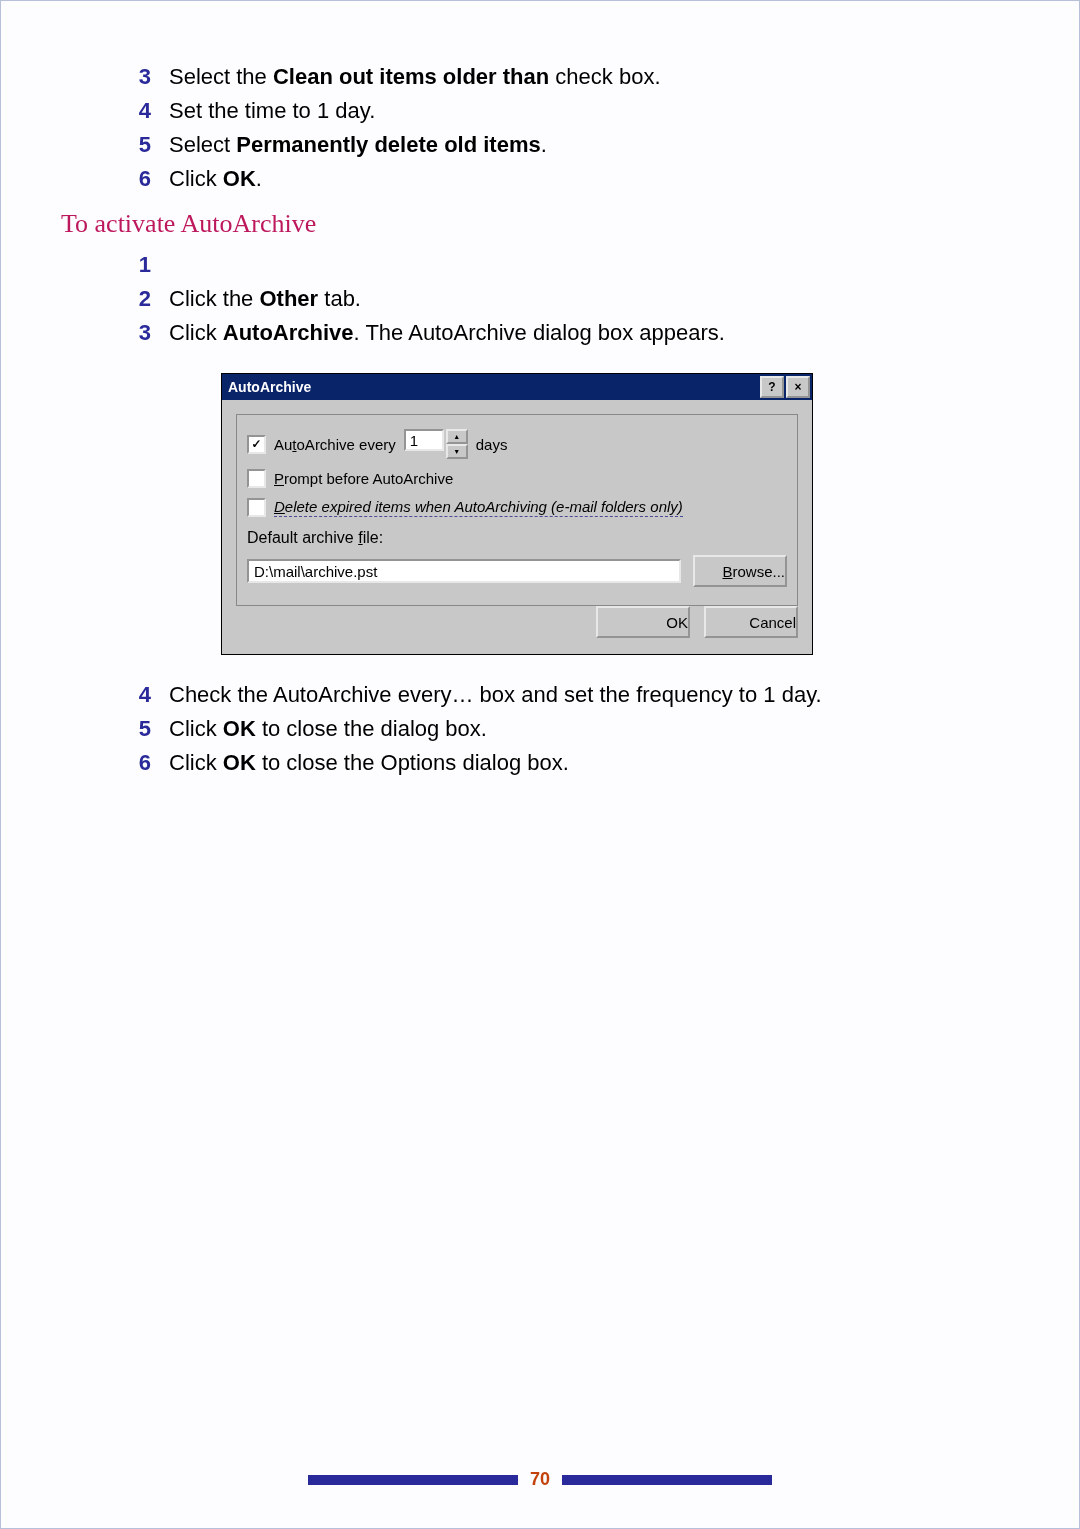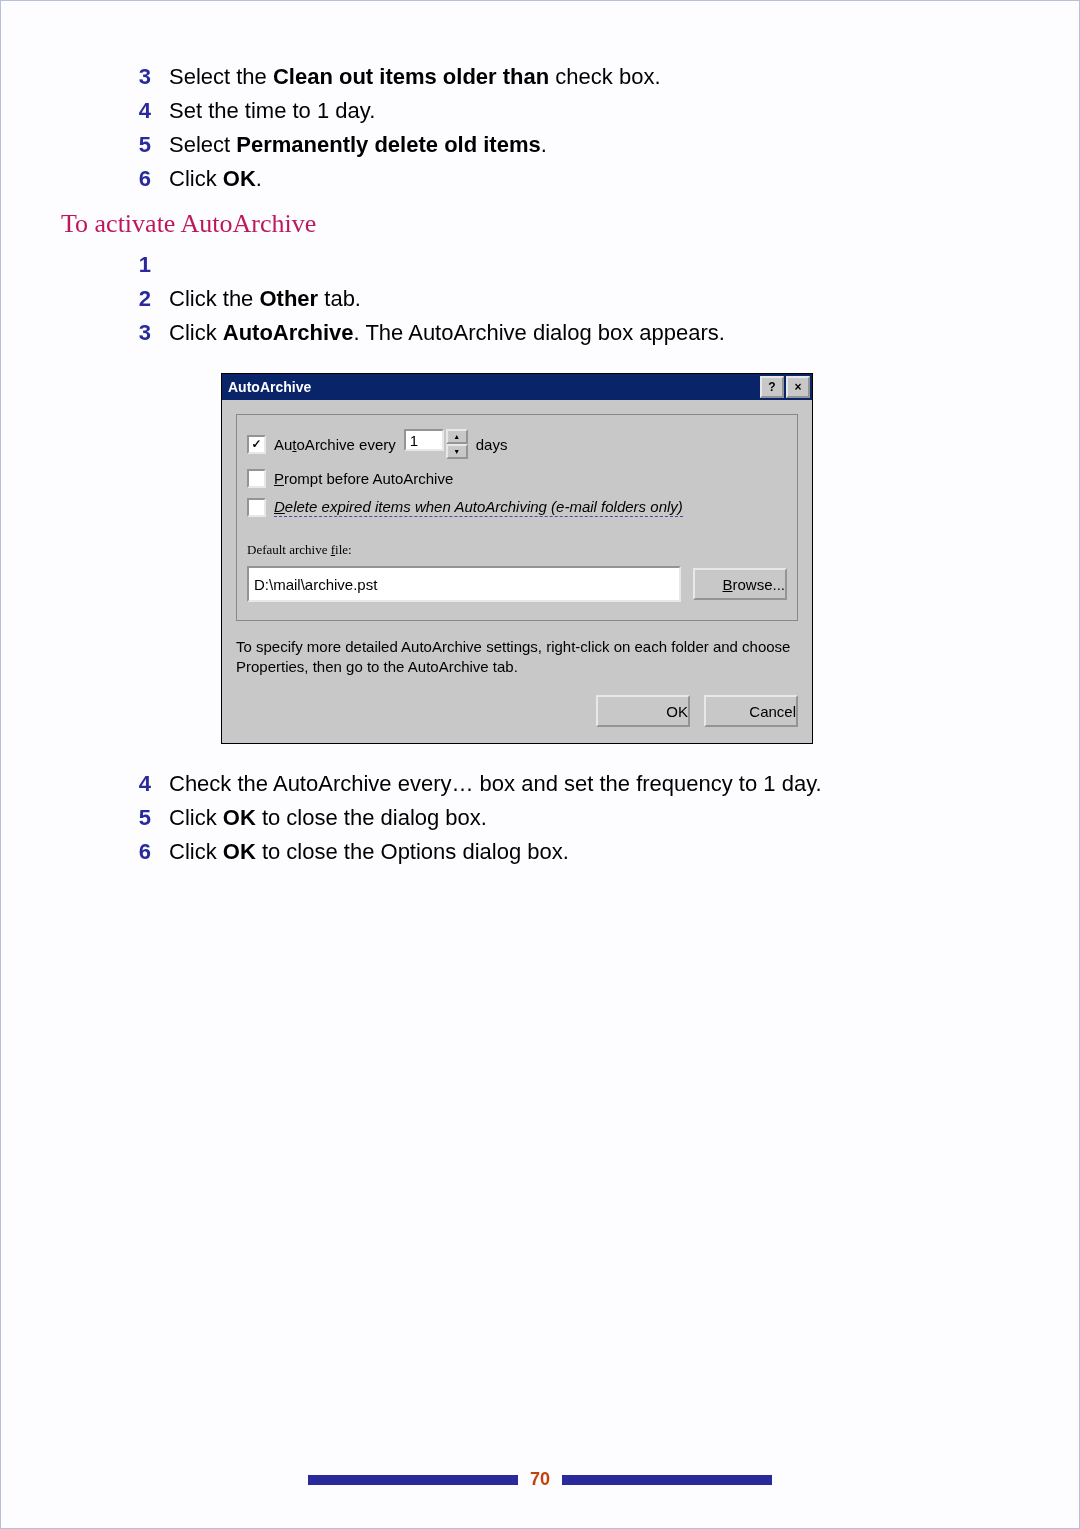--- a/index.html
+++ b/index.html
@@ -135,33 +135,32 @@
     display: flex;
     align-items: center;
     justify-content: center;
   }
   .dotted {
     border-bottom: 1px dashed #4a4a9a;
     padding-bottom: 1px;
     color: #000;
   }
   .lbl-plain {
-    font-size: 13px;
-    margin-top: 25px;
+    font-size: 16px;
+    margin-top: 12px;
     margin-bottom: 8px;
-    font-family: Liberation Serif, serif;
   }
   .file-row {
     display: flex;
     gap: 12px;
     align-items: center;
   }
   .file-input {
     flex: 1;
-    height: 36px;
+    height: 24px;
     background: #fff;
     border: 2px inset #e8e8e8;
     font-size: 15px;
     padding: 0 5px;
     box-sizing: border-box;
     display: flex;
     align-items: center;
   }
   .win-btn {
     min-width: 90px;
@@ -291,21 +290,20 @@
         </div>
 
         <div class="file-row">
           <div class="file-input">D:\mail\archive.pst</div>
           <div class="win-btn">
             <span><span class="u">B</span><span>rowse...</span></span>
           </div>
         </div>
       </div>
 
-      <div class="hint">To specify more detailed AutoArchive settings, right-click on each folder and choose Properties, then go to the AutoArchive tab.</div>
 
       <div class="btn-row">
         <div class="win-btn">OK</div>
         <div class="win-btn">Cancel</div>
       </div>
     </div>
   </div>
 
   <ul class="ol indent1" id="steps-bottom">
       <li>

